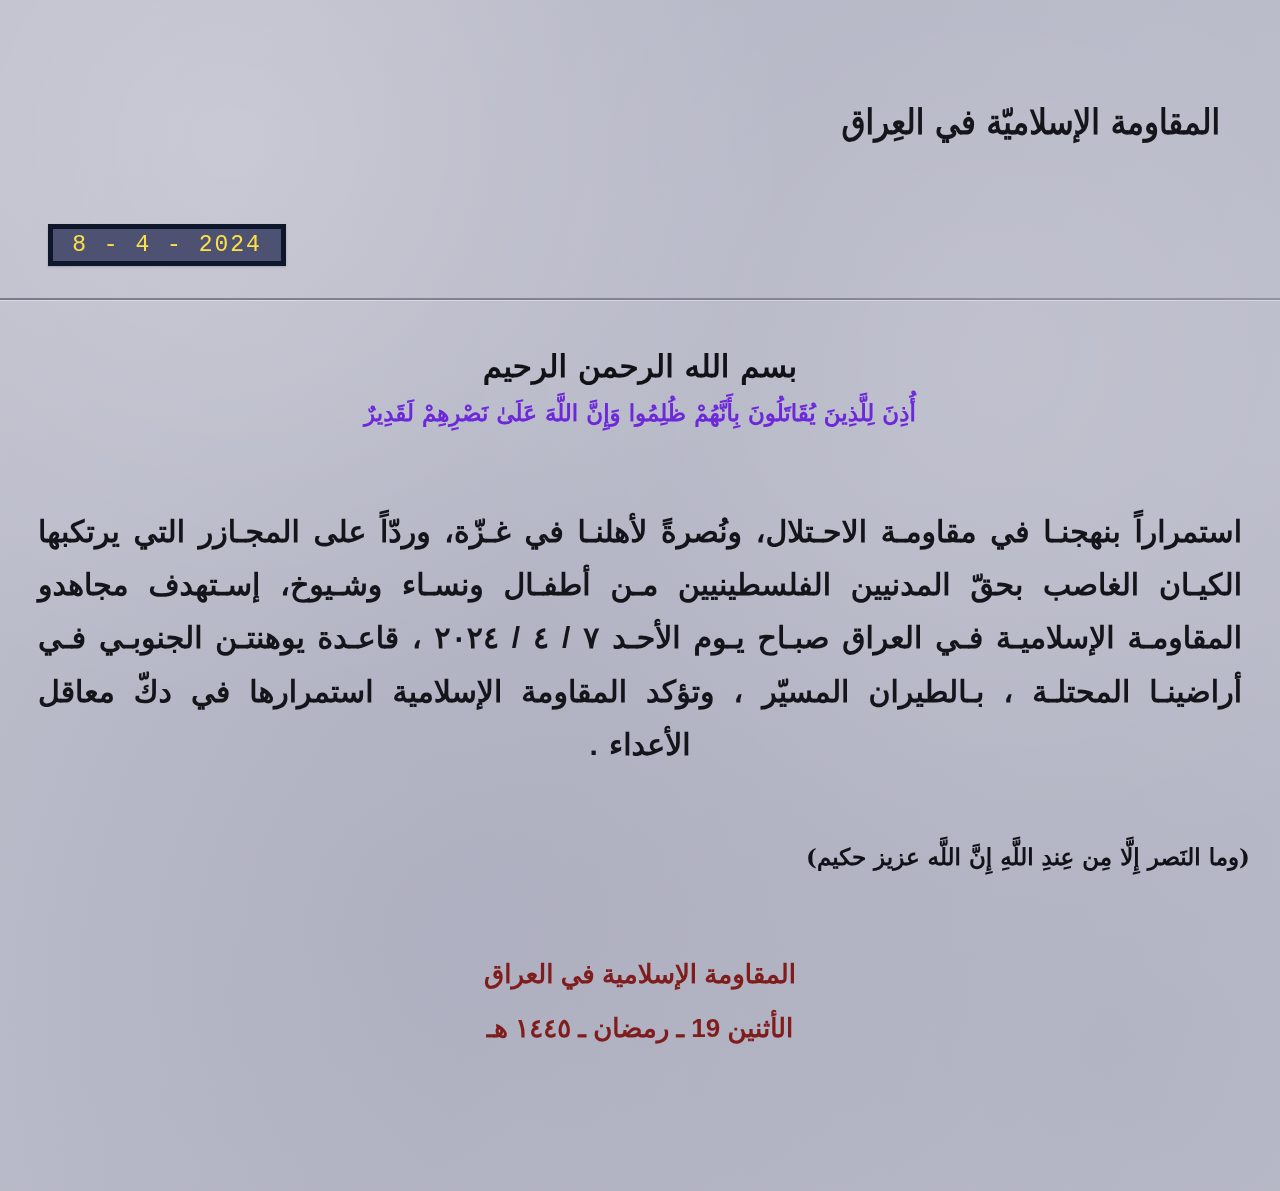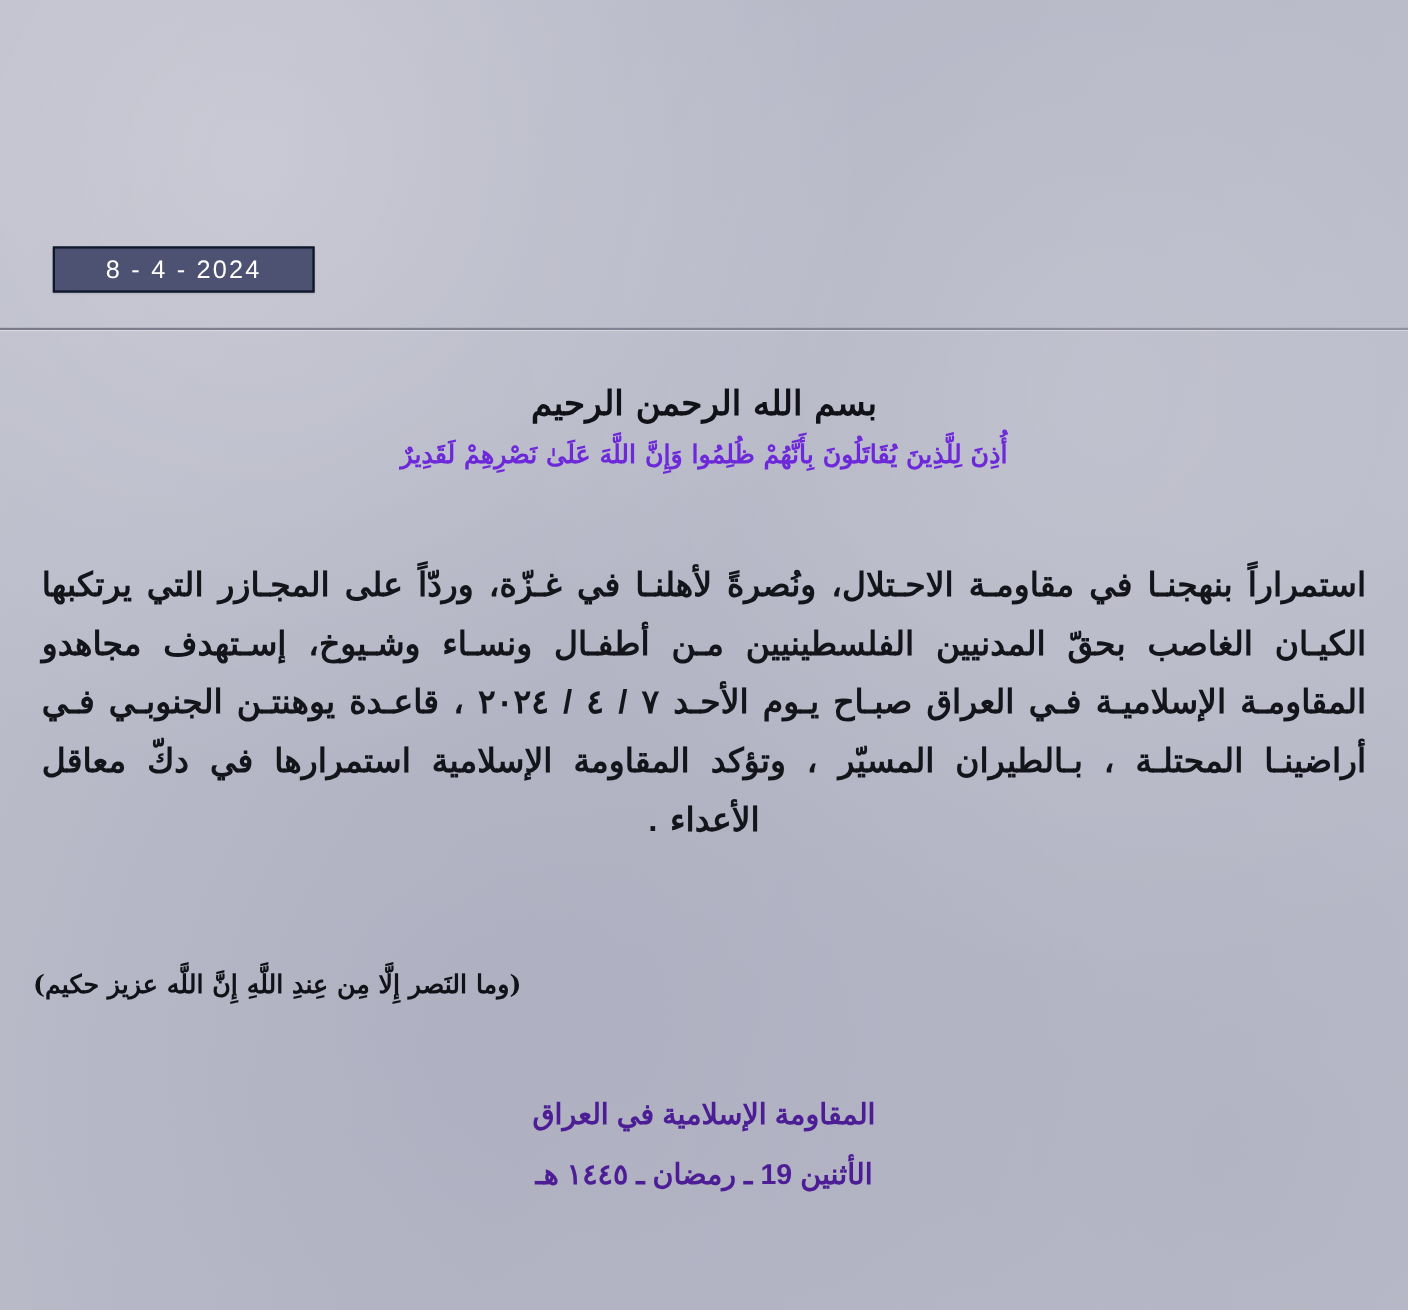--- a/index.html
+++ b/index.html
@@ -53,28 +53,28 @@
     white-space: nowrap;
     transform: scaleY(1.12);
   }
   .date-badge {
     position: absolute;
     top: 224px;
     left: 48px;
     min-width: 238px;
     height: 42px;
     background: #4e5272;
-    border: 2px solid #0f172a;
-    color: #ffffff;
+    border: 5px solid #0f172a;
+    color: #fde047;
     display: flex;
     align-items: center;
     justify-content: center;
     font-size: 23px;
     letter-spacing: 2px;
-    font-family: Liberation Sans, sans-serif;
+    font-family: Liberation Mono, monospace;
     box-shadow: 0 1px 2px rgba(0,0,0,0.18);
   }
   .rule {
     position: absolute;
     top: 298px;
     left: 0;
     width: 1280px;
     height: 2px;
     background: linear-gradient(to right, rgba(60,60,80,0.55), rgba(60,60,80,0.35));
     box-shadow: 0 1px 0 rgba(255,255,255,0.35);
@@ -107,44 +107,47 @@
     text-align: justify;
     text-align-last: center;
     font-size: 30px;
     font-weight: 700;
     line-height: 1.78;
     color: #14141b;
     letter-spacing: 0px;
     word-spacing: 3px;
   }
   .closing-ayah {
-    text-align: left;
-    margin-top: 110px;
+    text-align: right;
+    margin-top: 72px;
     font-family: "DejaVu Serif", serif;
     font-size: 23px;
     font-weight: 700;
     color: #111118;
   }
   .signature {
     text-align: center;
     margin-top: 78px;
     font-size: 26px;
     font-weight: 700;
     line-height: 2.05;
-    color: #4c1d95;
+    color: #7f1d1d;
   }
   .signature .line2 { letter-spacing: 1px; }
 </style>
 </head>
 <body>
 
 <div class="page">
   <div id="texture"></div>
 
   <div class="header">
+    <div class="logo-wrap">
+      <div class="logo-text">المقاومة الإسلاميّة في العِراق</div>
+    </div>
 
     <div class="date-badge">2024 - 4 - 8</div>
 
     <div class="rule"></div>
   </div>
 
   <div class="content">
     <div class="bismillah">بسم الله الرحمن الرحيم</div>
     <div class="ayah">أُذِنَ لِلَّذِينَ يُقَاتَلُونَ بِأَنَّهُمْ ظُلِمُوا وَإِنَّ اللَّهَ عَلَىٰ نَصْرِهِمْ لَقَدِيرٌ</div>
 

